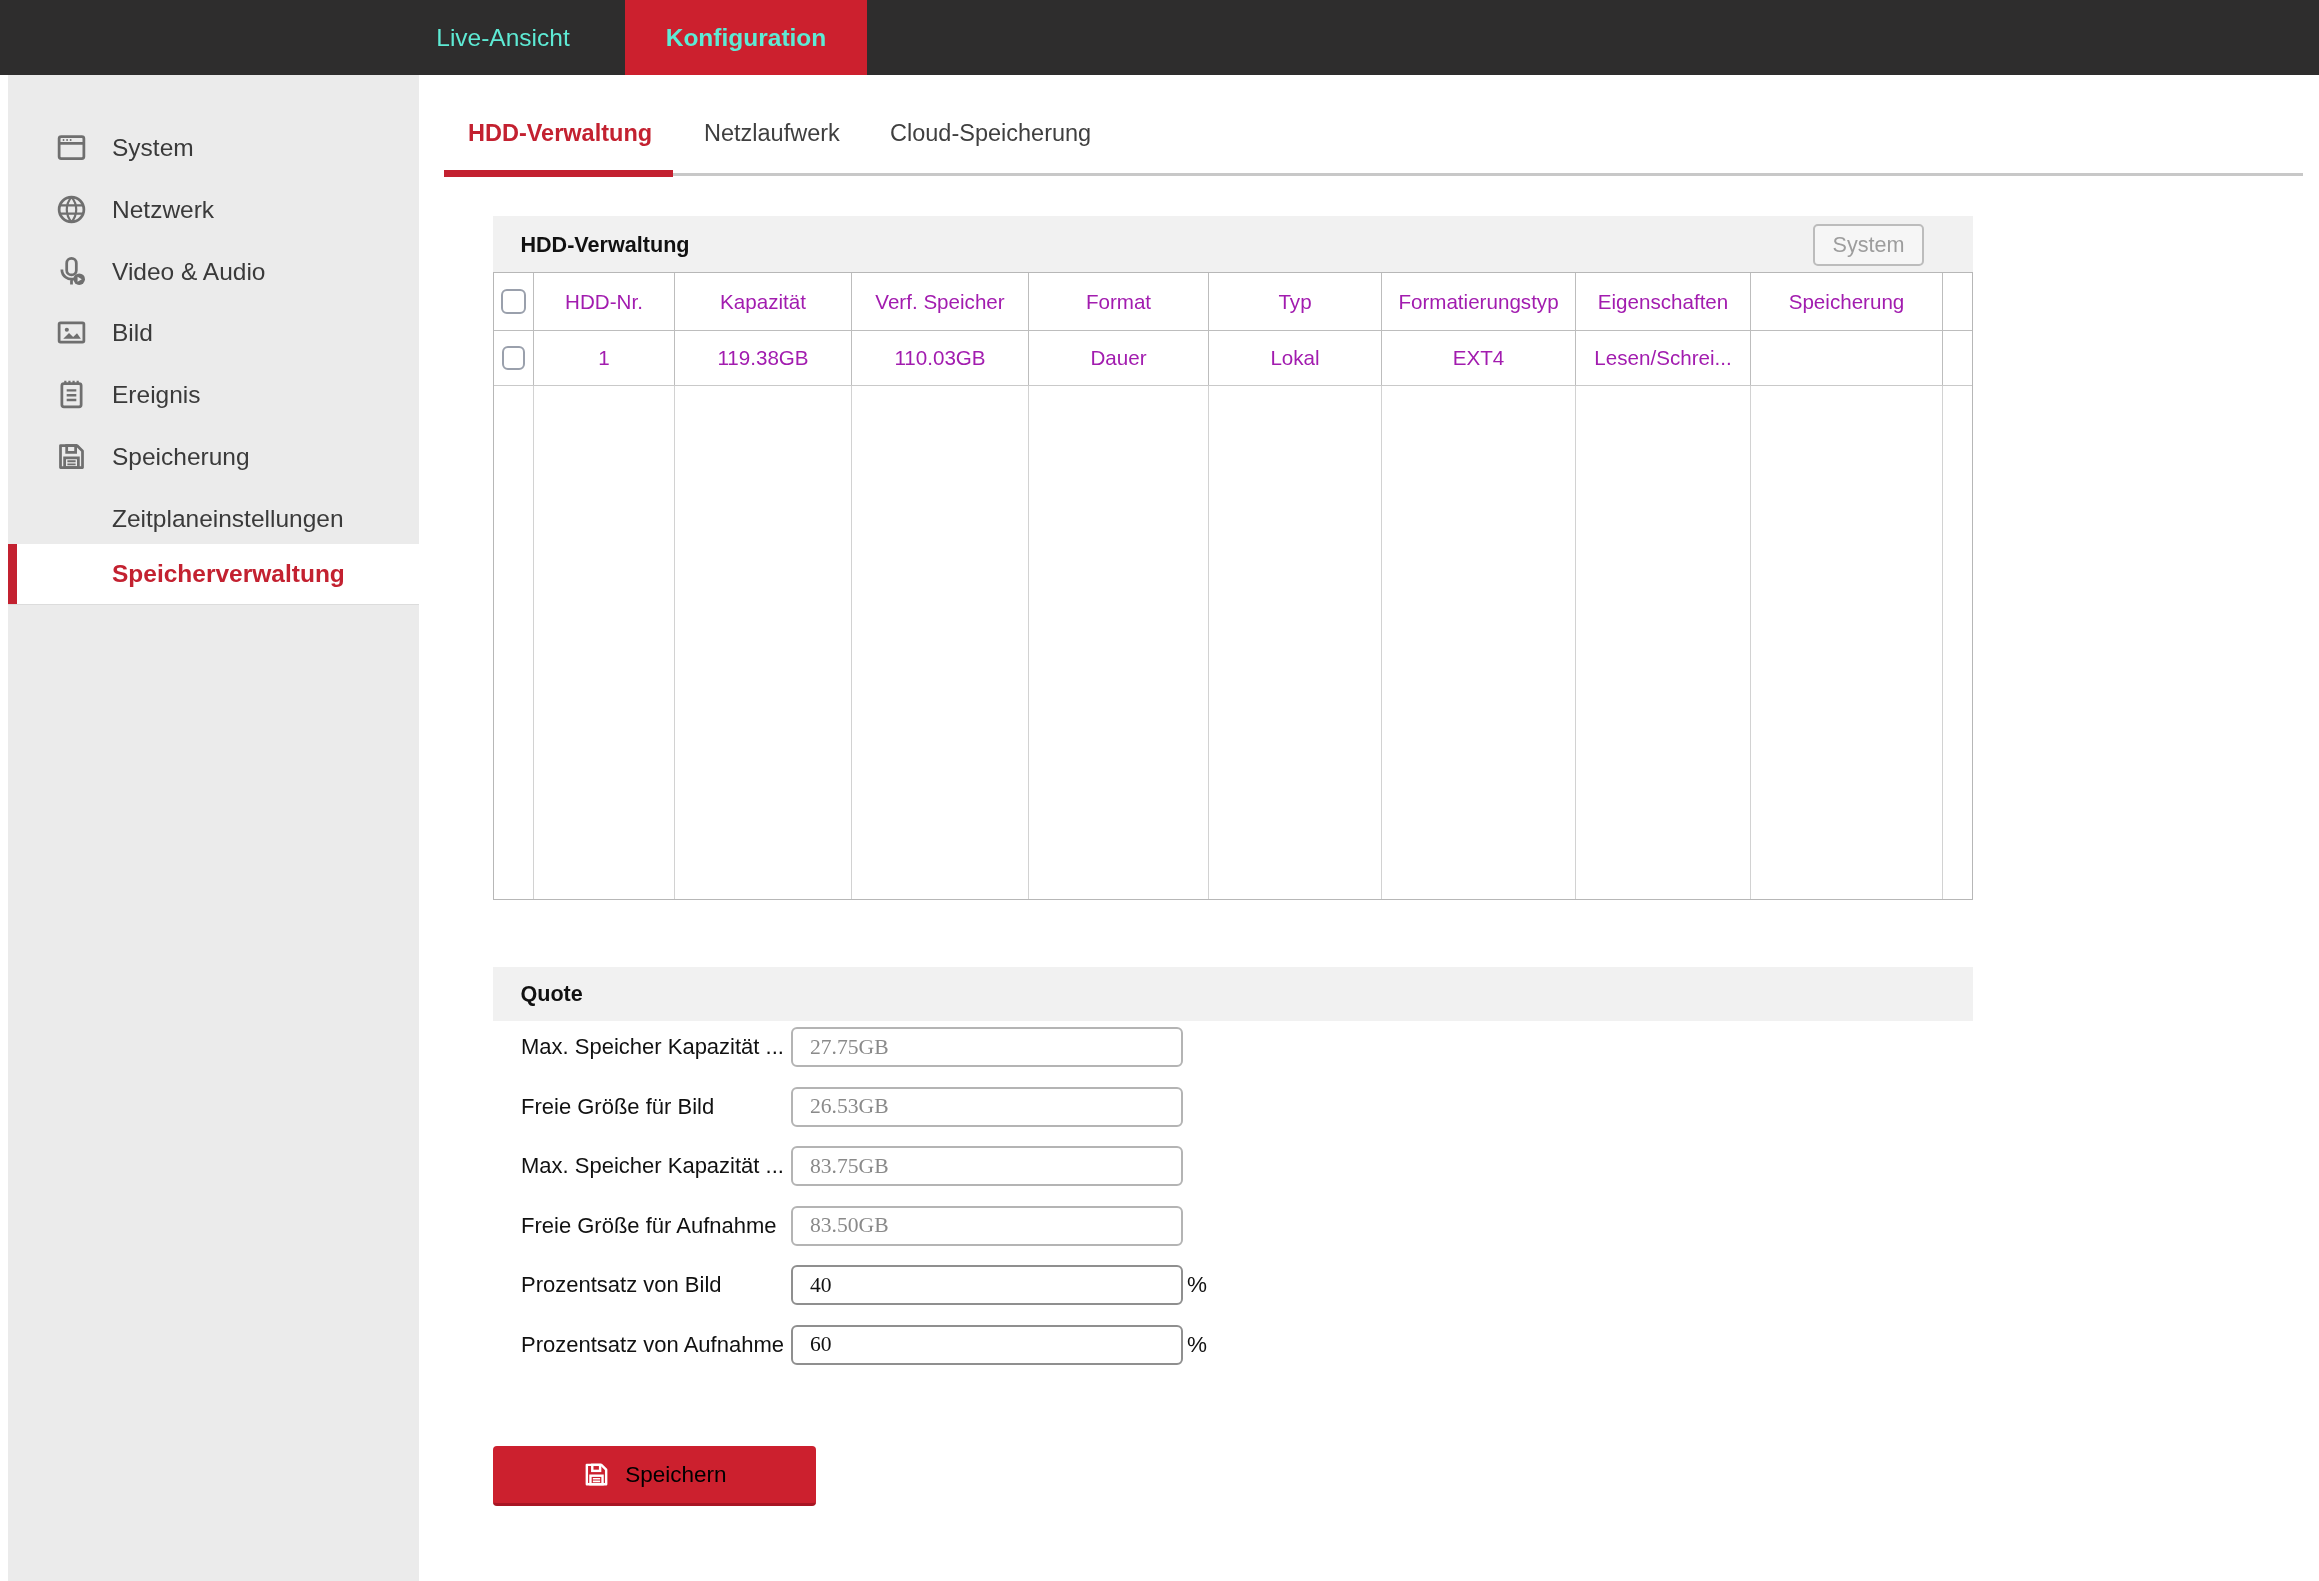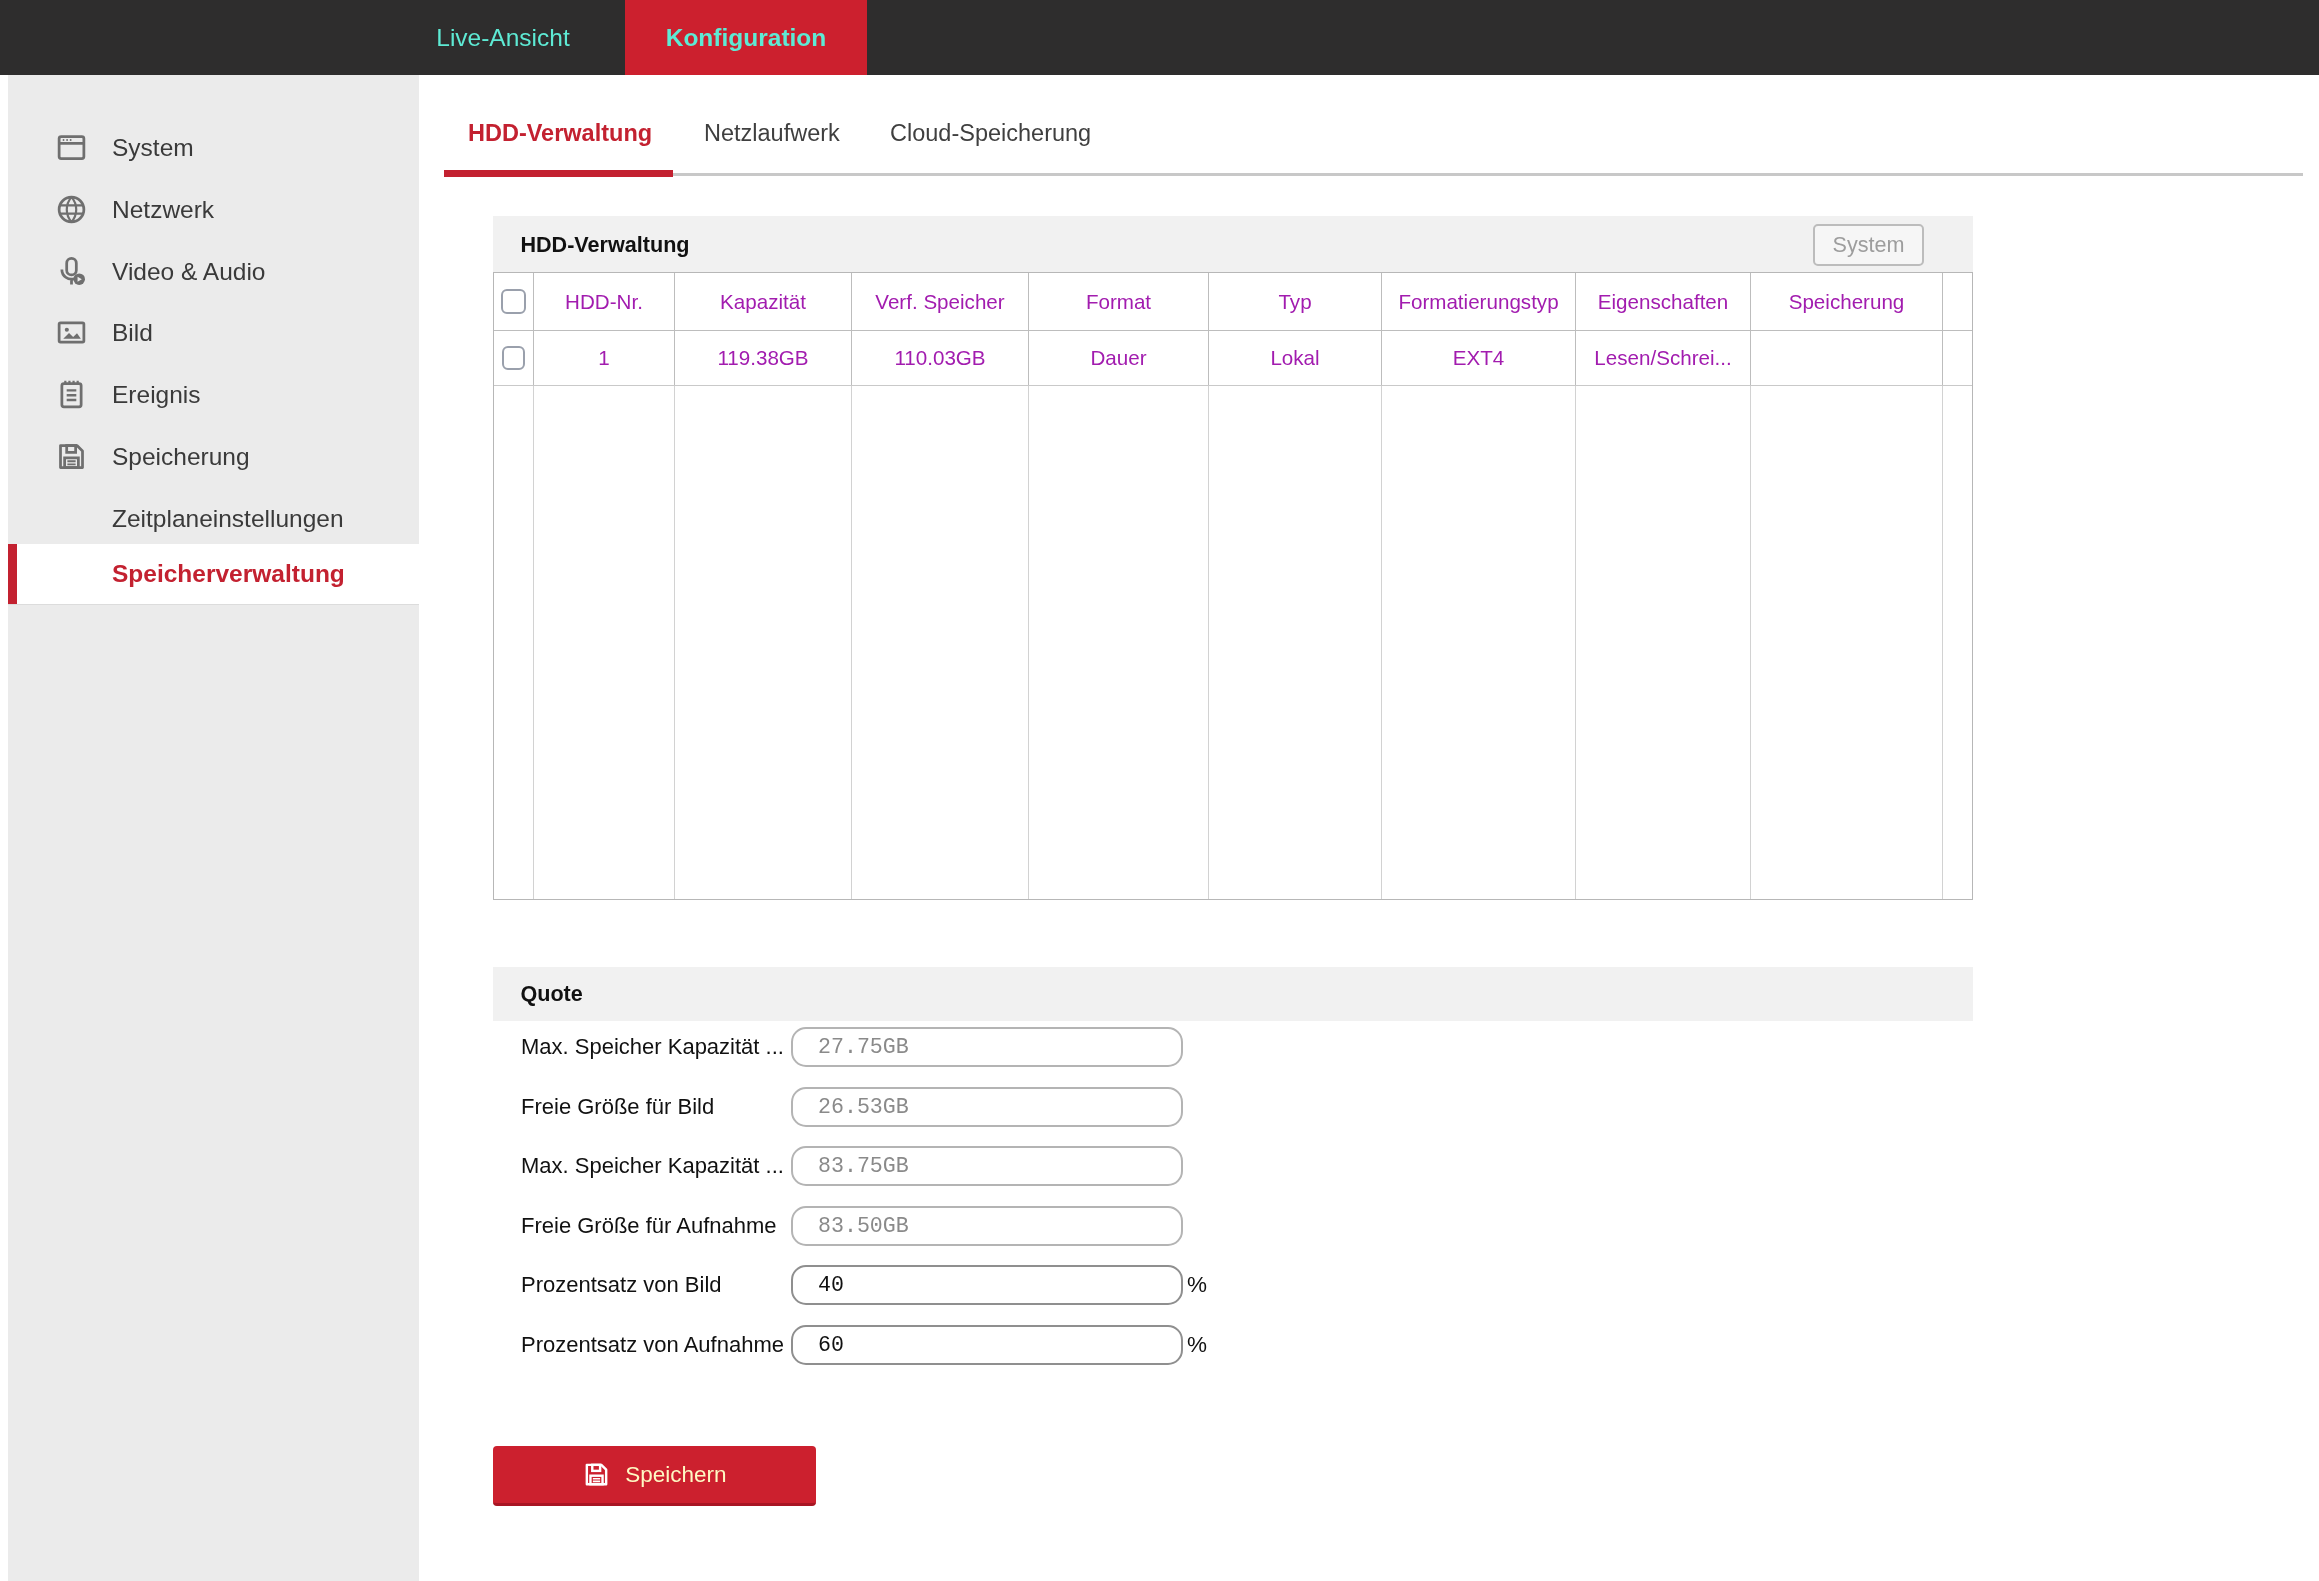--- a/index.html
+++ b/index.html
@@ -50,28 +50,28 @@
   .t-empty > div { border-right:1px solid #d2d2d2; }
   .t-empty > div:last-child { border-right:none; }
 
   .cb { width:25.5px; height:25.5px; border:2.9px solid #9aa0ac; border-radius:5.9px; background:#ffffff; cursor:pointer; }
   .cb.small { width:23.5px; height:23.5px; }
 
   
   .quote-form { position:absolute; left:493px; top:1027px; width:1480px; }
   .q-row { display:flex; align-items:center; height:40px; margin-bottom:19.6px; }
   .q-label { width:298px; padding-left:28px; font-size:22px; color:#111111; white-space:nowrap; overflow:hidden; }
-  .q-input { width:392px; height:40px; border:2px solid #b4b4b4; border-radius:15px; font-size:21.6px;
-             padding-left:25px; color:#8a8a8a; font-family:Liberation Mono, monospace; background:#fff; }
+  .q-input { width:392px; height:40px; border:2px solid #b4b4b4; border-radius:6px; font-size:21.6px;
+             padding-left:17px; color:#8a8a8a; font-family:Liberation Serif, serif; background:#fff; }
   .q-input.editable { border-color:#8f8f8f; color:#111111; }
   .q-suffix { font-size:22.5px; color:#111111; margin-left:3.9px; }
 
   
   .save-btn { position:absolute; left:493px; top:1446px; width:323px; height:60px; background:#cc202e;
-              border:none; border-bottom:3.9px solid #a81523; border-radius:3.9px; color:#fef9c3; font-size:22.5px;
+              border:none; border-bottom:3.9px solid #a81523; border-radius:3.9px; color:#000000; font-size:22.5px;
               display:flex; align-items:center; justify-content:center; gap:13.7px; cursor:pointer;
               font-family:"Liberation Sans", sans-serif; }
 </style>
 </head>
 <body>
 
 <div id="app">
 
   <div class="topbar">
     <div class="topnav-item topnav-live">

